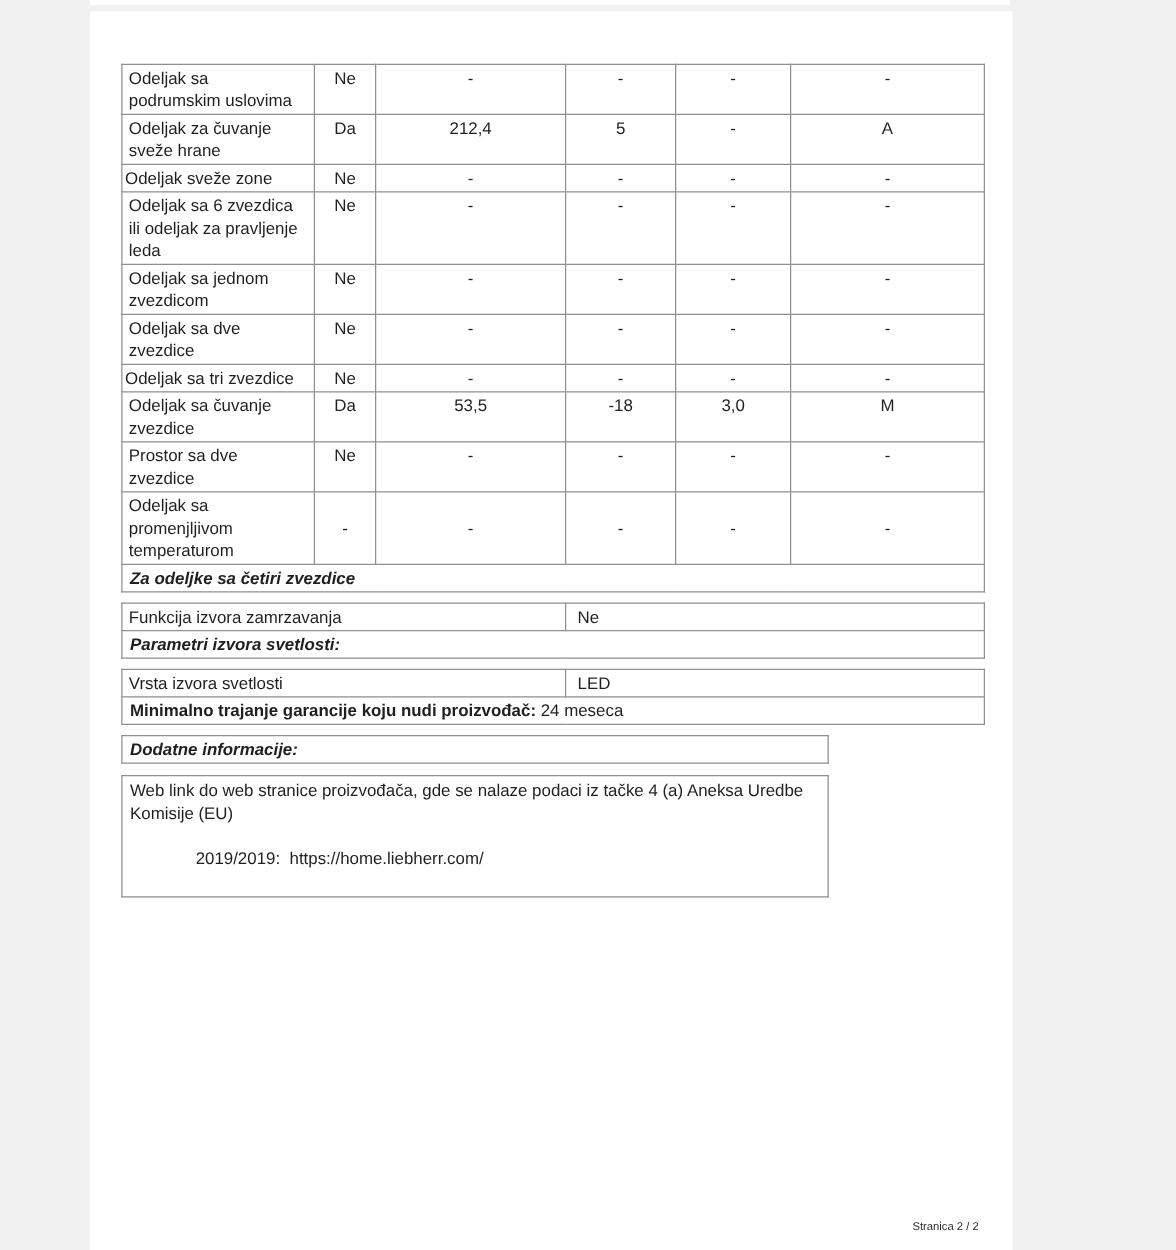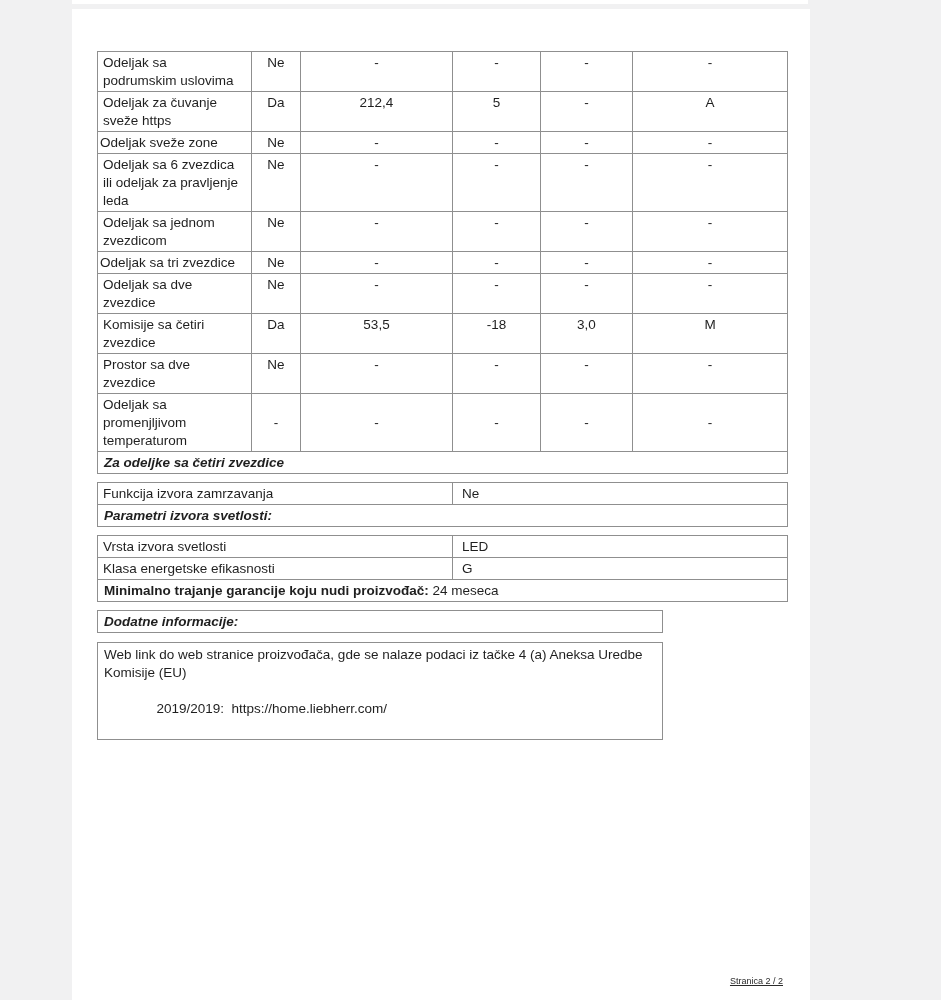--- a/index.html
+++ b/index.html
@@ -38,21 +38,21 @@
   .mid td { vertical-align: middle; }
   .sec-header td, .bold { font-weight: bold; }
   .sec-header td { padding-left: 6px; font-style: italic; }
   .kv-val { padding-left: 9px; }
   .gap8 { height: 8px; }
   .gap9 { height: 9px; }
   .weblink-cell { padding: 3px 6px 3px 6px; }
   .weblink-cell div { white-space: pre-wrap; }
   .footer {
     position: absolute; right: 27px; top: 967px;
-    font-size: 9px; color: #2a2a2a; text-decoration: underline;
+    font-size: 9px; color: #2a2a2a;
   }
 </style>
 </head>
 <body>
 
 <div class="prev-page-edge"></div>
 
 <div class="page">
   <div class="content">
 
@@ -70,21 +70,21 @@
           <td class="label-cell">Odeljak sa
 podrumskim uslovima</td>
           <td class="val">Ne</td>
           <td class="val">-</td>
           <td class="val">-</td>
           <td class="val">-</td>
           <td class="val">-</td>
         </tr>
         <tr style="height:40px">
           <td class="label-cell">Odeljak za čuvanje
-sveže https</td>
+sveže hrane</td>
           <td class="val">Da</td>
           <td class="val">212,4</td>
           <td class="val">5</td>
           <td class="val">-</td>
           <td class="val">A</td>
         </tr>
         <tr style="height:22px">
           <td class="label-cell" style="padding-left:2px">Odeljak sveže zone</td>
           <td class="val">Ne</td>
           <td class="val">-</td>
@@ -104,39 +104,39 @@
         </tr>
         <tr style="height:39px">
           <td class="label-cell">Odeljak sa jednom
 zvezdicom</td>
           <td class="val">Ne</td>
           <td class="val">-</td>
           <td class="val">-</td>
           <td class="val">-</td>
           <td class="val">-</td>
         </tr>
+        <tr style="height:39px">
+          <td class="label-cell">Odeljak sa dve
+zvezdice</td>
+          <td class="val">Ne</td>
+          <td class="val">-</td>
+          <td class="val">-</td>
+          <td class="val">-</td>
+          <td class="val">-</td>
+        </tr>
         <tr style="height:21px">
           <td class="label-cell" style="padding-left:2px">Odeljak sa tri zvezdice</td>
           <td class="val">Ne</td>
           <td class="val">-</td>
           <td class="val">-</td>
           <td class="val">-</td>
           <td class="val">-</td>
         </tr>
         <tr style="height:39px">
-          <td class="label-cell">Odeljak sa dve
-zvezdice</td>
-          <td class="val">Ne</td>
-          <td class="val">-</td>
-          <td class="val">-</td>
-          <td class="val">-</td>
-          <td class="val">-</td>
-        </tr>
-        <tr style="height:39px">
-          <td class="label-cell">Komisije sa četiri
+          <td class="label-cell">Odeljak sa čuvanje
 zvezdice</td>
           <td class="val">Da</td>
           <td class="val">53,5</td>
           <td class="val">-18</td>
           <td class="val">3,0</td>
           <td class="val">M</td>
         </tr>
         <tr style="height:39px">
           <td class="label-cell">Prostor sa dve
 zvezdice</td>
@@ -184,24 +184,20 @@
 
     <table>
       <colgroup>
           <col style="width:355px">
           <col style="width:335px">
         </colgroup>
       <tbody>
         <tr style="height:21px">
           <td>Vrsta izvora svetlosti</td>
           <td class="kv-val">LED</td>
-        </tr>
-        <tr style="height:21px">
-          <td>Klasa energetske efikasnosti</td>
-          <td class="kv-val">G</td>
         </tr>
         <tr style="height:19px">
           <td colspan="2" style="padding-left:6px">
             <span class="bold">Minimalno trajanje garancije koju nudi proizvođač:</span>
             <span>24 meseca</span>
           </td>
         </tr>
       </tbody>
     </table>
 

